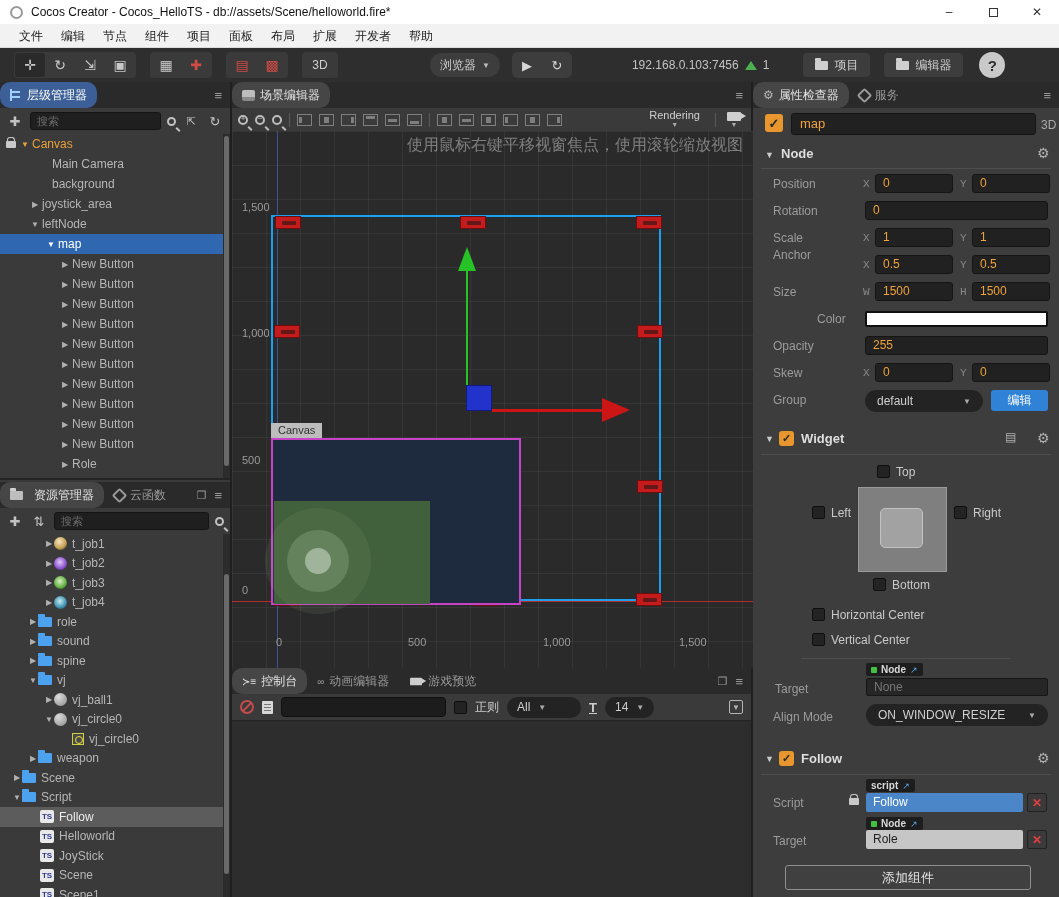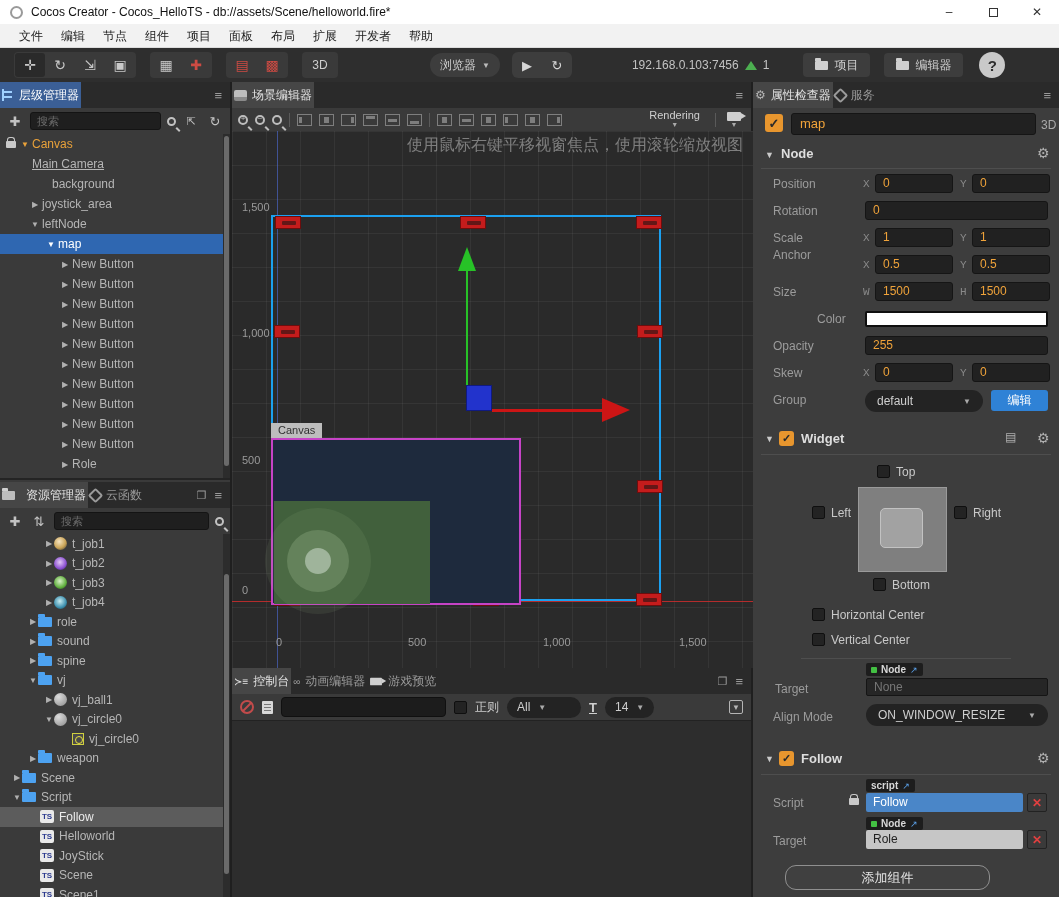--- a/index.html
+++ b/index.html
@@ -32,21 +32,21 @@
   .tb-run span { width:30px; text-align:center; color:#d6d6d6; font-size:13px; }
   .tb-ip { display:flex; align-items:center; color:#c3c3c3; font-size:12px; margin-left:60px; }
   .wifi { width:0; height:0; border-left:6px solid transparent; border-right:6px solid transparent; border-top:9px solid #4caf50; margin:0 6px; transform:rotate(180deg); }
   .tb-folderbtn { display:flex; align-items:center; background:#3d3d3d; border-radius:4px; height:24px; padding:0 12px; color:#cfcfcf; font-size:12px; margin-left:14px; }
   .mini-folder { width:13px; height:9px; background:#cfcfcf; border-radius:1px; position:relative; margin-right:6px; }
   .mini-folder::before { content:""; position:absolute; left:0; top:-3px; width:6px; height:3px; background:#cfcfcf; border-radius:1px 1px 0 0; }
   .tb-help { width:26px; height:26px; border-radius:50%; background:#c9c9c9; color:#2e2e2e; font-weight:bold; font-size:15px; display:flex; align-items:center; justify-content:center; margin-left:16px; }
 
   
   .tabbar { height:26px; background:#2a2a2a; display:flex; align-items:center; position:relative; }
-  .ptab { height:26px; display:flex; align-items:center; padding:0 2px; font-size:12px; color:#9a9a9a; gap:5px; }
+  .ptab { height:26px; display:flex; align-items:center; padding:0 10px; font-size:12px; color:#9a9a9a; gap:5px;border-radius:10px; }
   .ptab.active { background:#464646; color:#e3e3e3; }
   .ptab.focusblue { background:#3b5f96; color:#ffffff; }
   .tab-menu { margin-left:auto; color:#9a9a9a; font-size:13px; padding-right:8px; display:flex; gap:8px; align-items:center; }
   .panel-toolbar { height:26px; display:flex; align-items:center; background:#3a3a3a; padding:0 6px; gap:6px; }
   .ptool-icon { color:#c2c2c2; font-size:13px; width:18px; text-align:center; }
   .search-box { flex:1; height:18px; background:#1f1f1f; border:1px solid #141414; border-radius:3px; color:#6d6d6d; font-size:11px; line-height:16px; padding:0 6px; }
   .i-search { width:9px; height:9px; border:2px solid #c2c2c2; border-radius:50%; position:relative; display:inline-block; }
   .i-search::after { content:""; position:absolute; width:2px; height:5px; background:#c2c2c2; left:8px; top:8px; transform:rotate(-45deg); }
 
   
@@ -264,21 +264,21 @@
         <span class="i-search"></span>
         <span class="ptool-icon" style="font-size:11px;">⇱</span>
         <span class="ptool-icon">↻</span>
       </div>
       <div class="tree" id="hier-tree" style="height:346px;">
           <div class="trow" style="padding-left: 6px;">
             <span class="i-lock"></span>
             <span class="arr orange">▼</span>
             <span class="lbl-orange" style="margin-left: 2px;">Canvas</span>
           </div>
-          <div class="trow" style="padding-left: 20px; text-decoration: underline;">
+          <div class="trow" style="padding-left: 40px;">
             <span class="arr"></span>
             <span style="margin-left: 2px;">Main Camera</span>
           </div>
           <div class="trow" style="padding-left: 40px;">
             <span class="arr"></span>
             <span style="margin-left: 2px;">background</span>
           </div>
           <div class="trow" style="padding-left: 30px;">
             <span class="arr">▶</span>
             <span style="margin-left: 2px;">joystick_area</span>
@@ -721,17 +721,17 @@
 
       <span class="abs tag" style="left:113px; top:709px;">
         <span class="dotg"></span>
         <span>Node</span>
         <span class="ext">↗</span>
       </span>
       <span class="abs pl" style="left:20px; top:726px;">Target</span>
       <div class="abs grayfield" style="left:113px; top:722px; width:157px; height:19px;">Role</div>
       <div class="abs xbtn" style="left:274px; top:722px; width:20px; height:19px;">✕</div>
 
-      <div class="abs addcomp" style="left:32px; top:757px; width:205px; height:25px;border-radius:11px;">添加组件</div>
+      <div class="abs addcomp" style="left:32px; top:757px; width:246px; height:25px;">添加组件</div>
     </div>
   </div>
 
 </div>
 
 </body></html>

